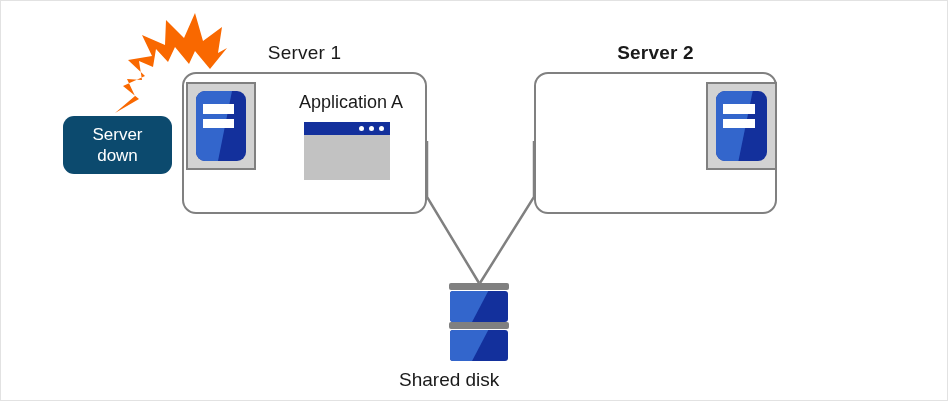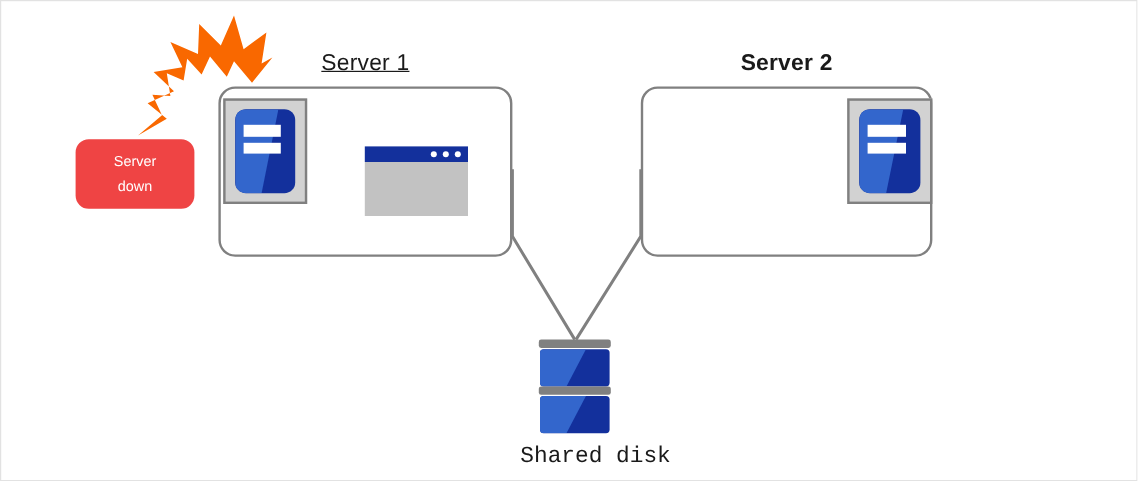--- a/index.html
+++ b/index.html
@@ -30,21 +30,21 @@
   #server1-box { left: 181px; top: 71px; width: 245px; height: 142px; }
   #server2-box { left: 533px; top: 71px; width: 243px; height: 142px; }
 
   .server-caption {
     position: absolute;
     font-size: 19px;
     color: #1a1a1a;
     white-space: nowrap;
     letter-spacing: 0.2px;
   }
-  #server1-caption { left: 181px; top: 41px; width: 245px; text-align: center; text-decoration: underline; }
+  #server1-caption { left: 181px; top: 41px; width: 245px; text-align: center; }
   #server2-caption { left: 533px; top: 41px; width: 243px; text-align: center; font-weight: bold; }
 
   
   .server-icon {
     position: absolute;
     background: #d2d2d2;
     border: 2px solid #808080;
     box-sizing: border-box;
     padding: 7px 8px;
   }
@@ -117,26 +117,26 @@
     font-size: 18px;
     color: #1a1a1a;
     white-space: nowrap;
   }
 
   
   #alert-badge {
     position: absolute;
     left: 62px;
     top: 115px;
-    width: 99px;
+    width: 109px;
     height: 58px;
-    background: #ef4444;
+    background: #0c4a6e;
     border-radius: 11px;
     color: #ffffff;
-    font-size: 12px;
+    font-size: 17px;
     line-height: 21px;
     display: flex;
     flex-direction: column;
     align-items: center;
     justify-content: center;
     text-align: center;
   }
 
   
   #burst {
@@ -191,25 +191,24 @@
     clip-path: polygon(0 0, 66% 0, 38% 100%, 0 100%);
   }
   .disk-block.b1 { top: 8px; }
   .disk-block.b2 { top: 47px; }
 
   #disk-label {
     position: absolute;
     left: 398px;
     top: 368px;
     width: 160px;
-    text-align: right;
+    text-align: left;
     font-size: 19px;
     color: #1a1a1a;
     white-space: nowrap;
-    font-family: Liberation Mono, monospace;
   }
 </style>
 </head>
 <body>
 
 <div id="canvas">
 
   <svg id="connectors" viewBox="0 0 946 399">
     <path d="M 426 140 L 426 196 L 478 282" stroke="#808080" stroke-width="2.5" fill="none" stroke-linejoin="miter"></path>
     <path d="M 533 140 L 533 196 L 479 282" stroke="#808080" stroke-width="2.5" fill="none" stroke-linejoin="miter"></path>
@@ -218,20 +217,21 @@
   <div id="server1-caption" class="server-caption">Server 1</div>
   <div id="server1-box" class="server-box"></div>
 
   <div id="server1-icon" class="server-icon">
     <div class="server-icon-inner">
       <div class="server-bar b1"></div>
       <div class="server-bar b2"></div>
     </div>
   </div>
 
+  <div id="app-label">Application A</div>
 
   <div id="app-window">
     <div id="app-titlebar">
       <span class="app-dot d1"></span>
       <span class="app-dot d2"></span>
       <span class="app-dot d3"></span>
     </div>
     <div id="app-body"></div>
   </div>
 

